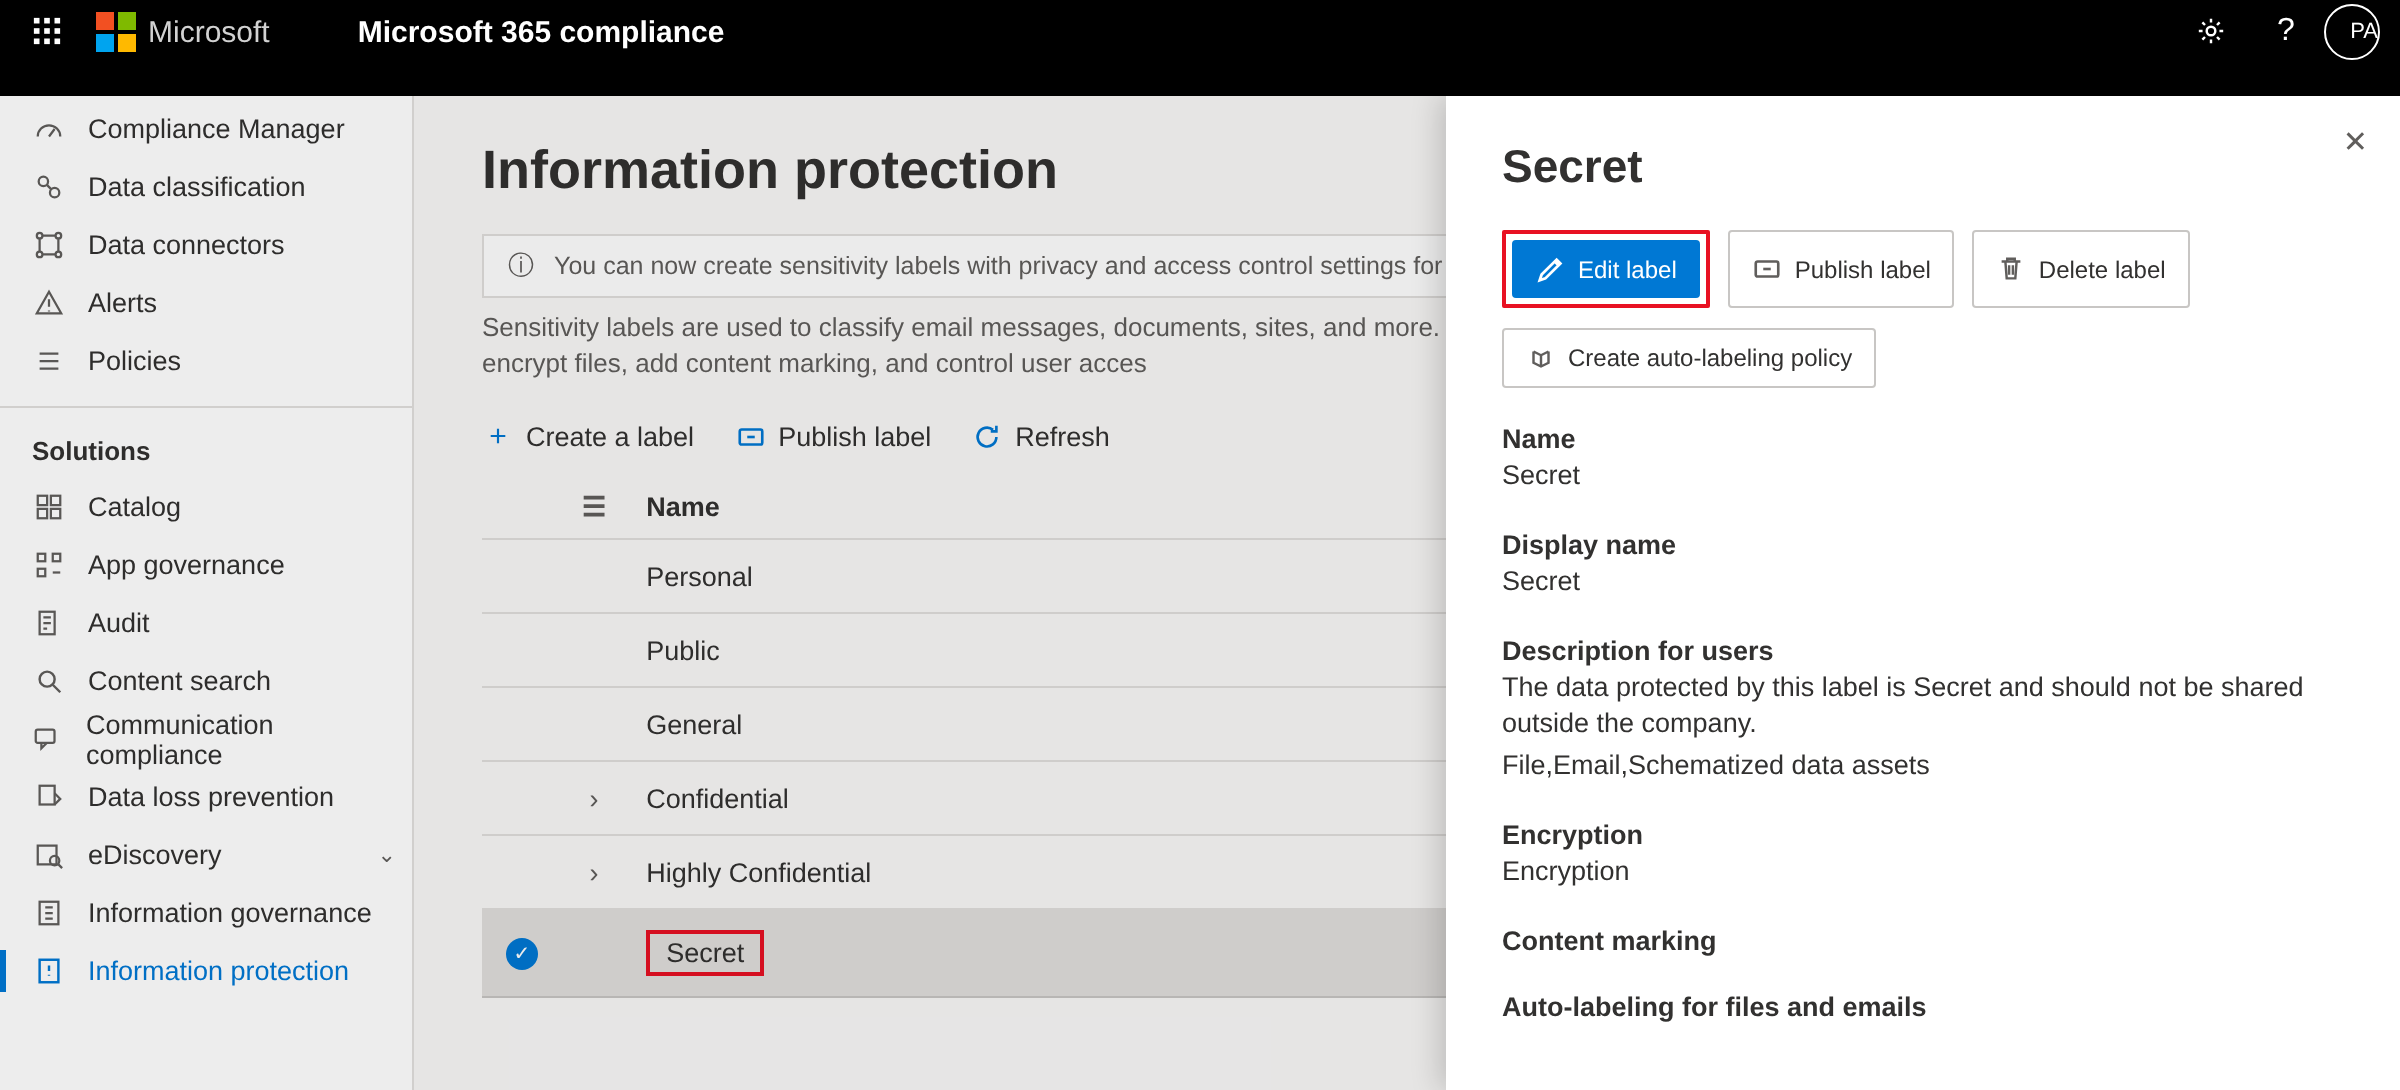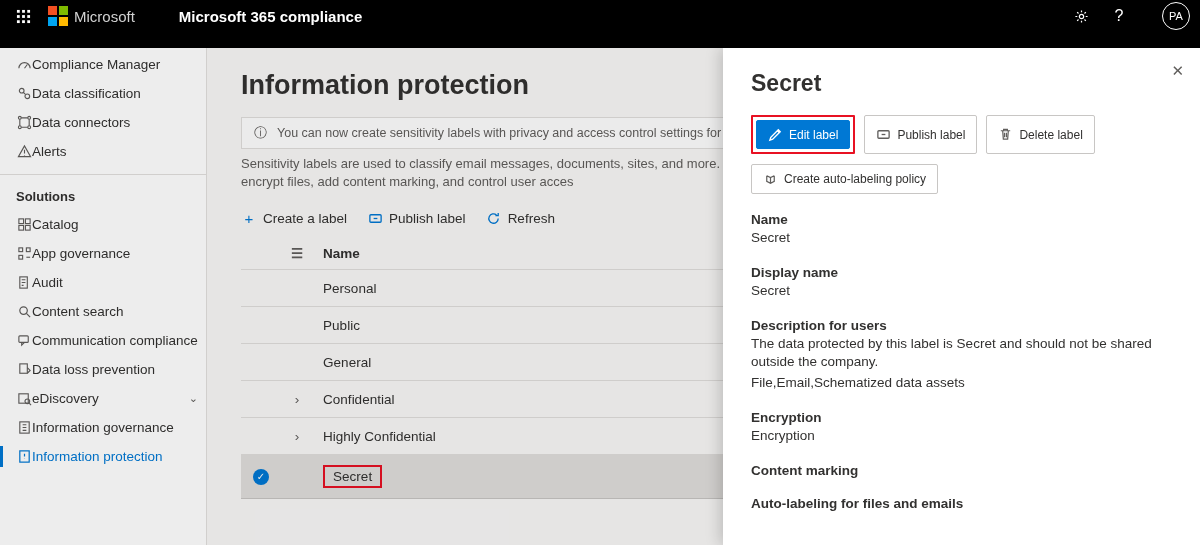--- a/index.html
+++ b/index.html
@@ -9,25 +9,25 @@
   .header .mslogo { display:flex; align-items:center; gap:6px; margin-left:8px; }
   .header .logo-sq { width:20px; height:20px; display:grid; grid-template-columns:1fr 1fr; grid-template-rows:1fr 1fr; gap:2px; }
   .header .logo-sq span:nth-child(1){background:#f25022;}
   .header .logo-sq span:nth-child(2){background:#7fba00;}
   .header .logo-sq span:nth-child(3){background:#00a4ef;}
   .header .logo-sq span:nth-child(4){background:#ffb900;}
   .header .mstext { font-size:15px; color:#d2d2d2; }
   .header .apptitle { margin-left:44px; font-weight:600; font-size:15px; }
   .header .spacer { flex:1; }
   .header .hicon { width:38px; text-align:center; font-size:16px; cursor:pointer; }
-  .header .avatar { width:28px; height:28px; border:1px solid #fff; border-radius:50%; display:flex; align-items:center; justify-content:center; font-size:11px; margin-left:24px; }
+  .header .avatar { width:28px; height:28px; border:1px solid #fff; border-radius:50%; display:flex; align-items:center; justify-content:flex-end; font-size:11px; margin-left:0; }
 
   .body { display:flex; height:calc(545px - 48px); position:relative; }
   .sidebar { width:207px; border-right:1px solid #e1dfdd; background:#fff; overflow-y:auto; padding-top:2px; }
-  .nav-item { display:flex; align-items:center; height:29px; padding:0 8px 0 16px; font-size:13.5px; color:#323130; cursor:pointer; gap:0; position:relative; }
+  .nav-item { display:flex; align-items:center; height:29px; padding:0 8px 0 16px; font-size:13.5px; color:#323130; cursor:pointer; gap:12px; position:relative; }
   .nav-item .ico { width:16px; display:inline-flex; justify-content:center; color:#605e5c; }
   .nav-item.active { color:#0078d4; font-weight:400; }
   .nav-item.active::before { content:""; position:absolute; left:0; top:4px; bottom:4px; width:3px; background:#0078d4; }
   .nav-sect { font-size:13px; font-weight:700; color:#323130; padding:14px 16px 6px 16px; border-top:1px solid #e1dfdd; margin-top:8px; }
   .nav-item .chev { margin-left:auto; color:#605e5c; font-size:11px; }
 
   .main { flex:1; background:#faf9f8; overflow:hidden; position:relative; }
   .main-inner { padding:22px 34px; }
   h1.page { font-size:27px; font-weight:600; margin:0 0 16px 0; color:#323130;}
   .infobar { border:1px solid #e1dfdd; background:#fff; display:flex; align-items:center; gap:10px; padding:6px 12px; font-size:12.5px; color:#605e5c; margin-bottom:6px;}
@@ -136,20 +136,28 @@
         </span>
         <span>Data connectors</span>
       </div>
       <div class="nav-item">
         <span class="ico">
           <svg class="ic" viewBox="0 0 16 16" fill="none" stroke="#605e5c" stroke-width="1.2">
             <path d="M8 2 1.5 13.5h13zM8 6v4M8 12v.5"></path>
           </svg>
         </span>
         <span>Alerts</span>
+      </div>
+      <div class="nav-item">
+        <span class="ico">
+          <svg class="ic" viewBox="0 0 16 16" fill="none" stroke="#605e5c" stroke-width="1.2">
+            <path d="M3 4h10M3 8h10M3 12h10M5 4v0M5 8v0M5 12v0"></path>
+          </svg>
+        </span>
+        <span>Policies</span>
       </div>
       <div class="nav-sect">Solutions</div>
       <div class="nav-item">
         <span class="ico">
           <svg class="ic" viewBox="0 0 16 16" fill="none" stroke="#605e5c" stroke-width="1.2">
             <rect x="2" y="2" width="5" height="5"></rect>
             <rect x="9" y="2" width="5" height="5"></rect>
             <rect x="2" y="9" width="5" height="5"></rect>
             <rect x="9" y="9" width="5" height="5"></rect>
           </svg>

